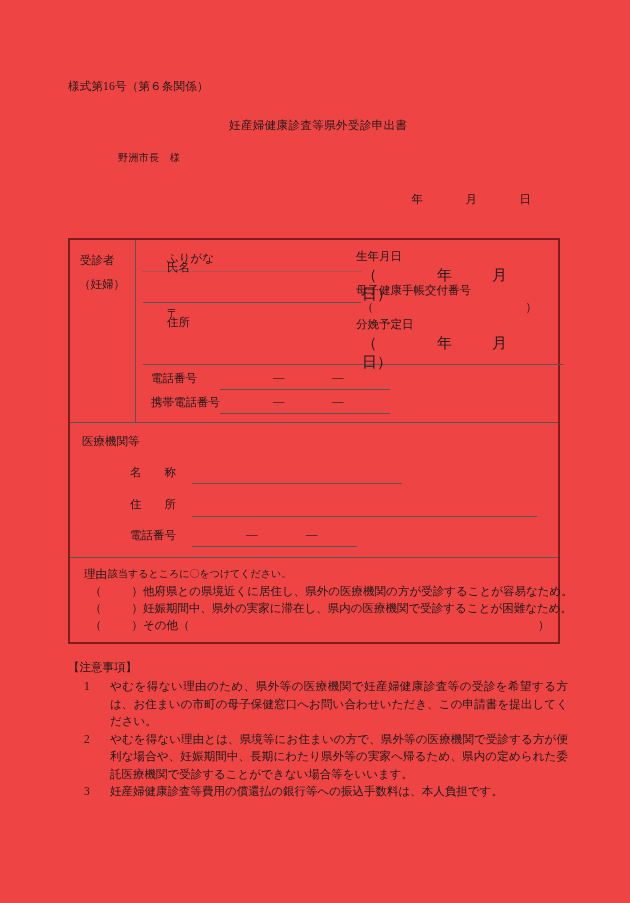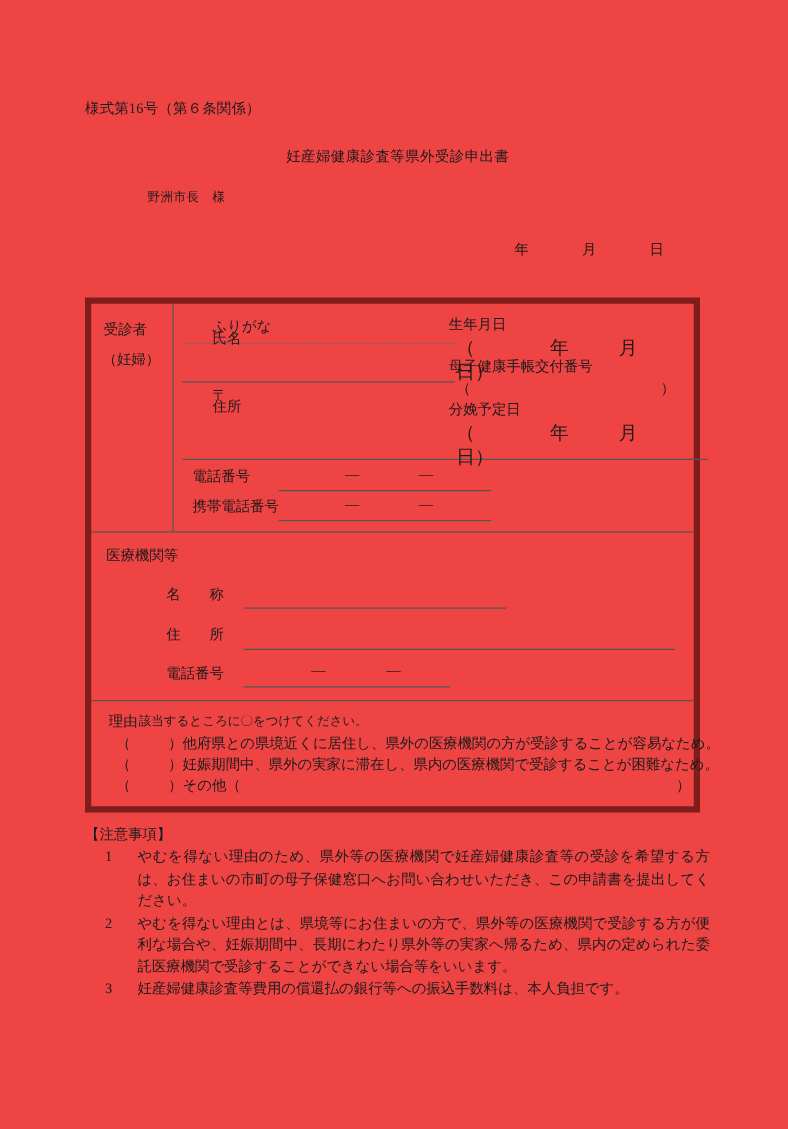--- a/index.html
+++ b/index.html
@@ -59,21 +59,21 @@
     font-size: 11.5px;
     letter-spacing: 0.1px;
   }
 
   
   #form-table {
     position: absolute;
     left: 68px; top: 238px;
     width: 492px;
   }
-  .tbl-box { border: 5px solid #7f1d1d; }
+  .tbl-box { border: 2px solid #7f1d1d; }
   .row { position: relative; }
   .row + .row { border-top: 1px solid #555; }
 
   
   #applicant-row { height: 182px; }
   #applicant-label-cell {
     position: absolute;
     left: 0; top: 0; bottom: 0;
     width: 66px;
     border-right: 1px solid #555;

